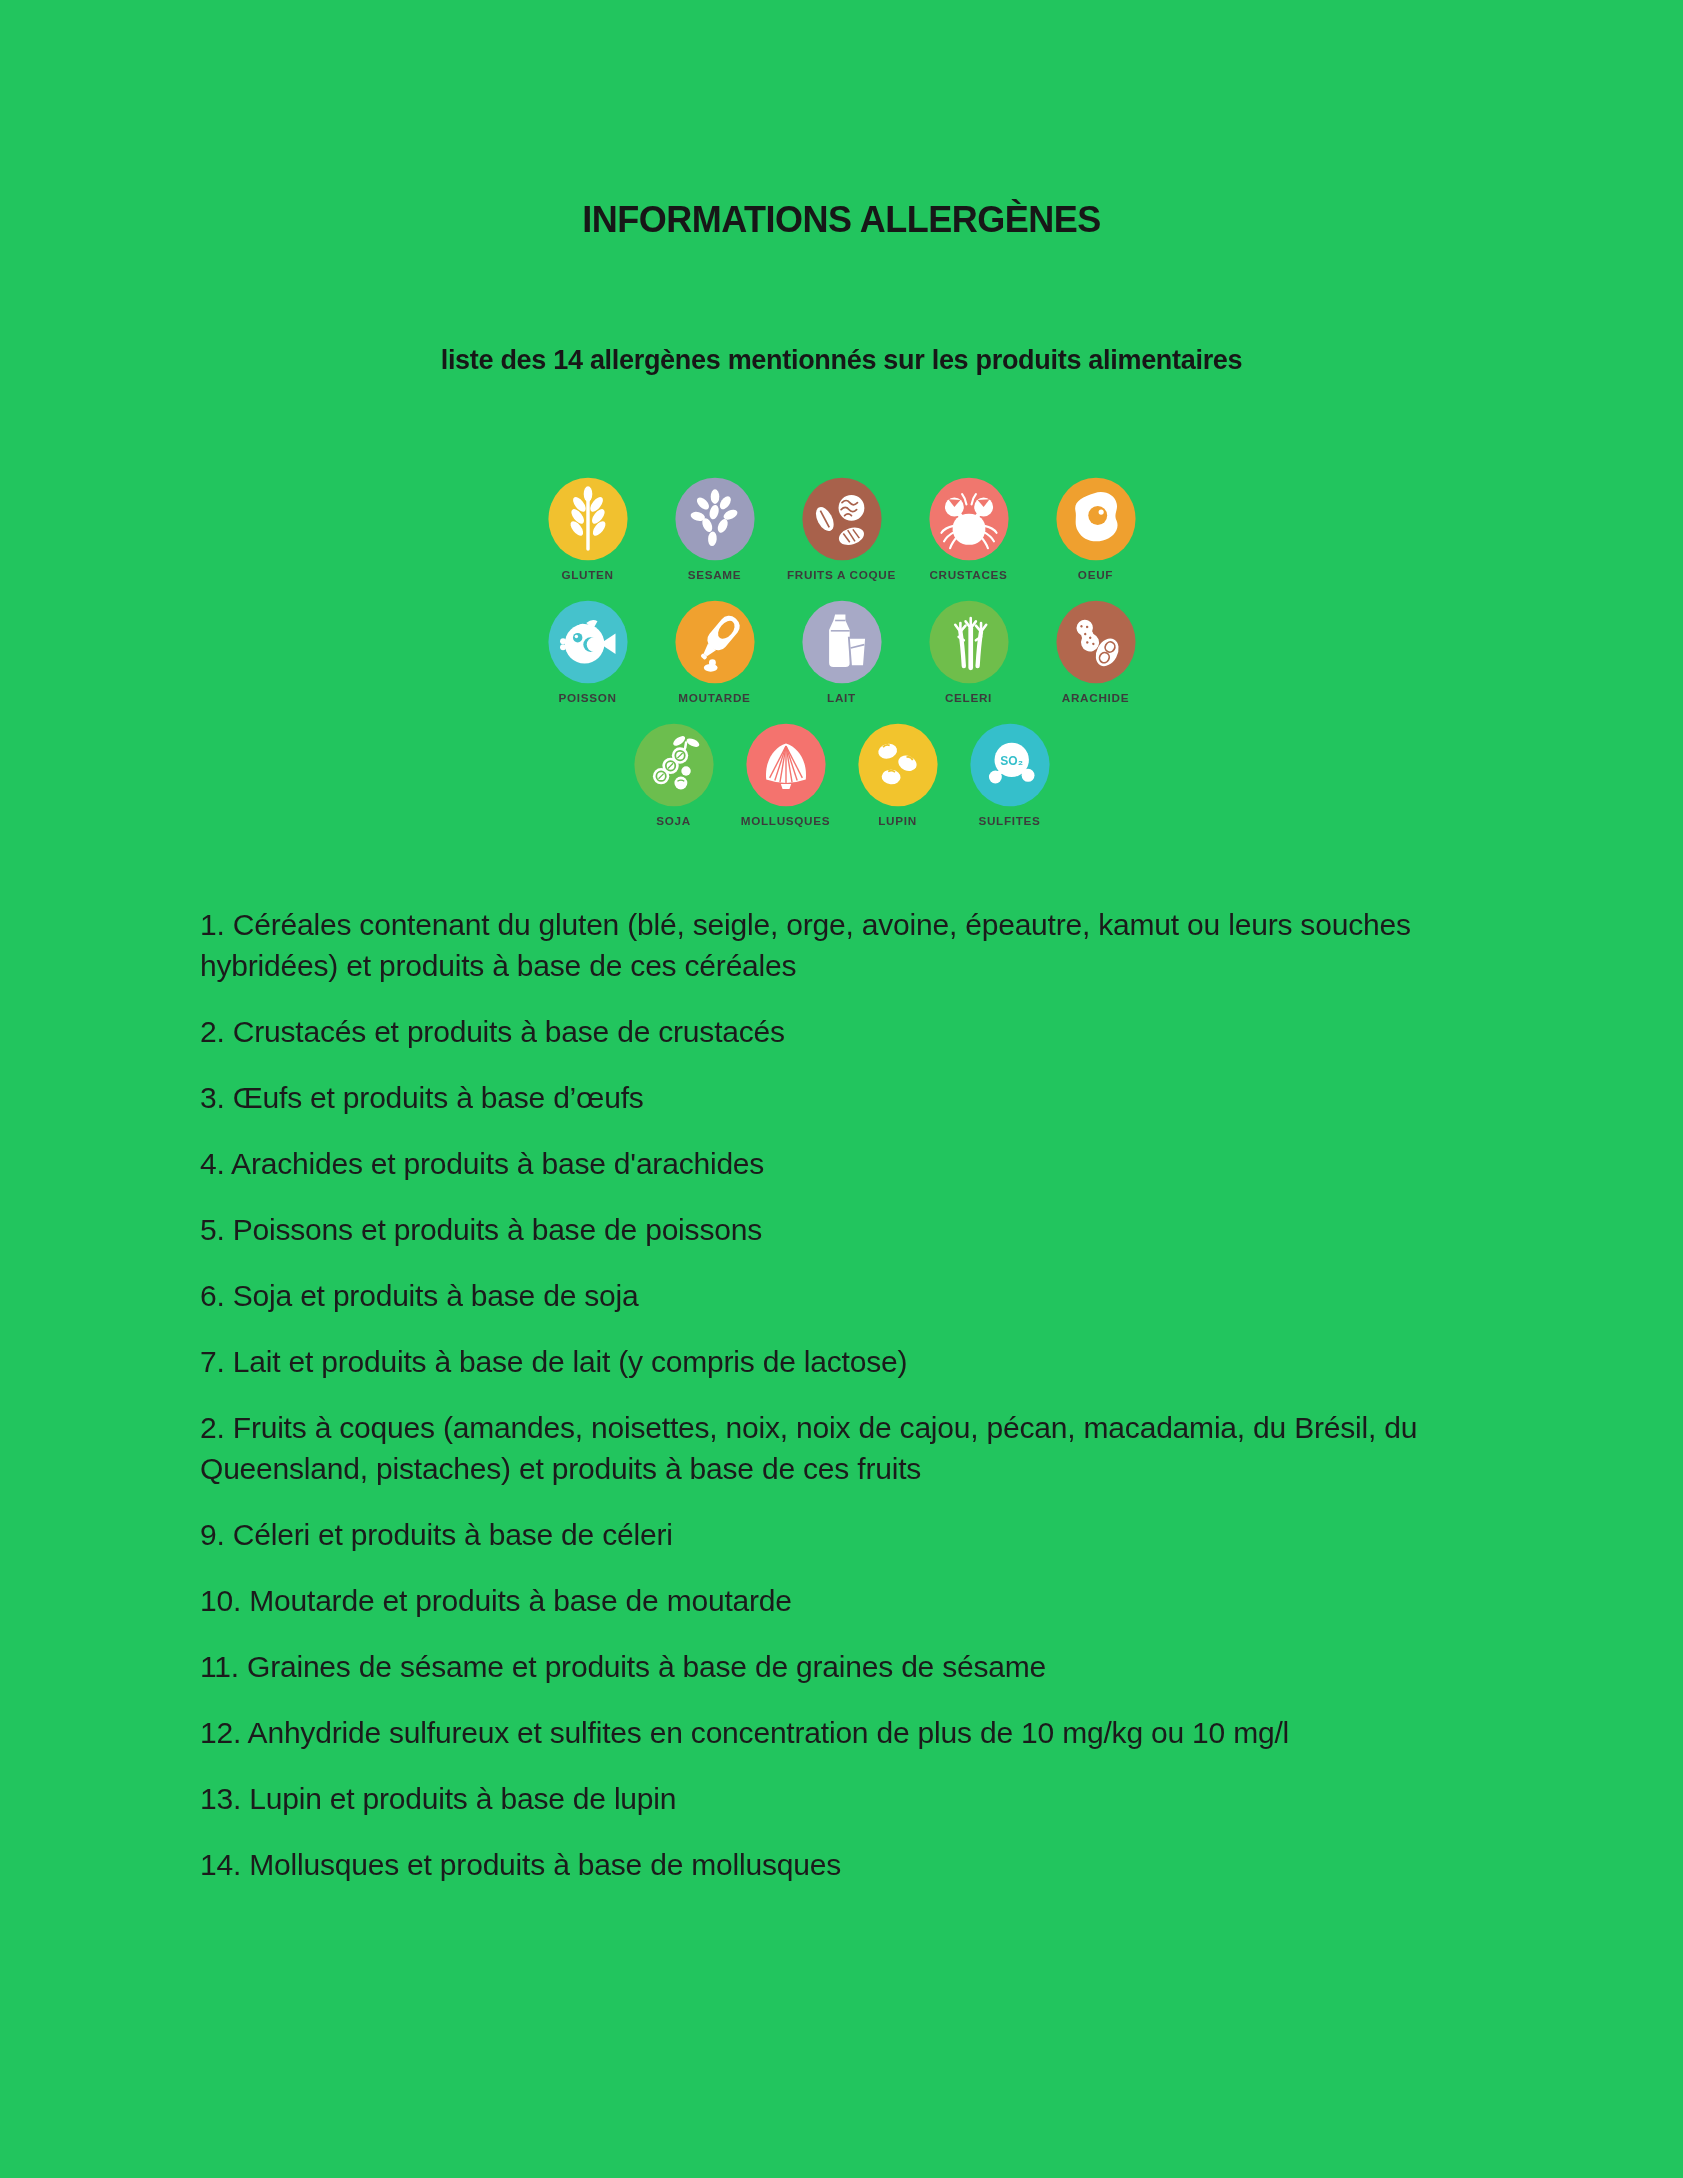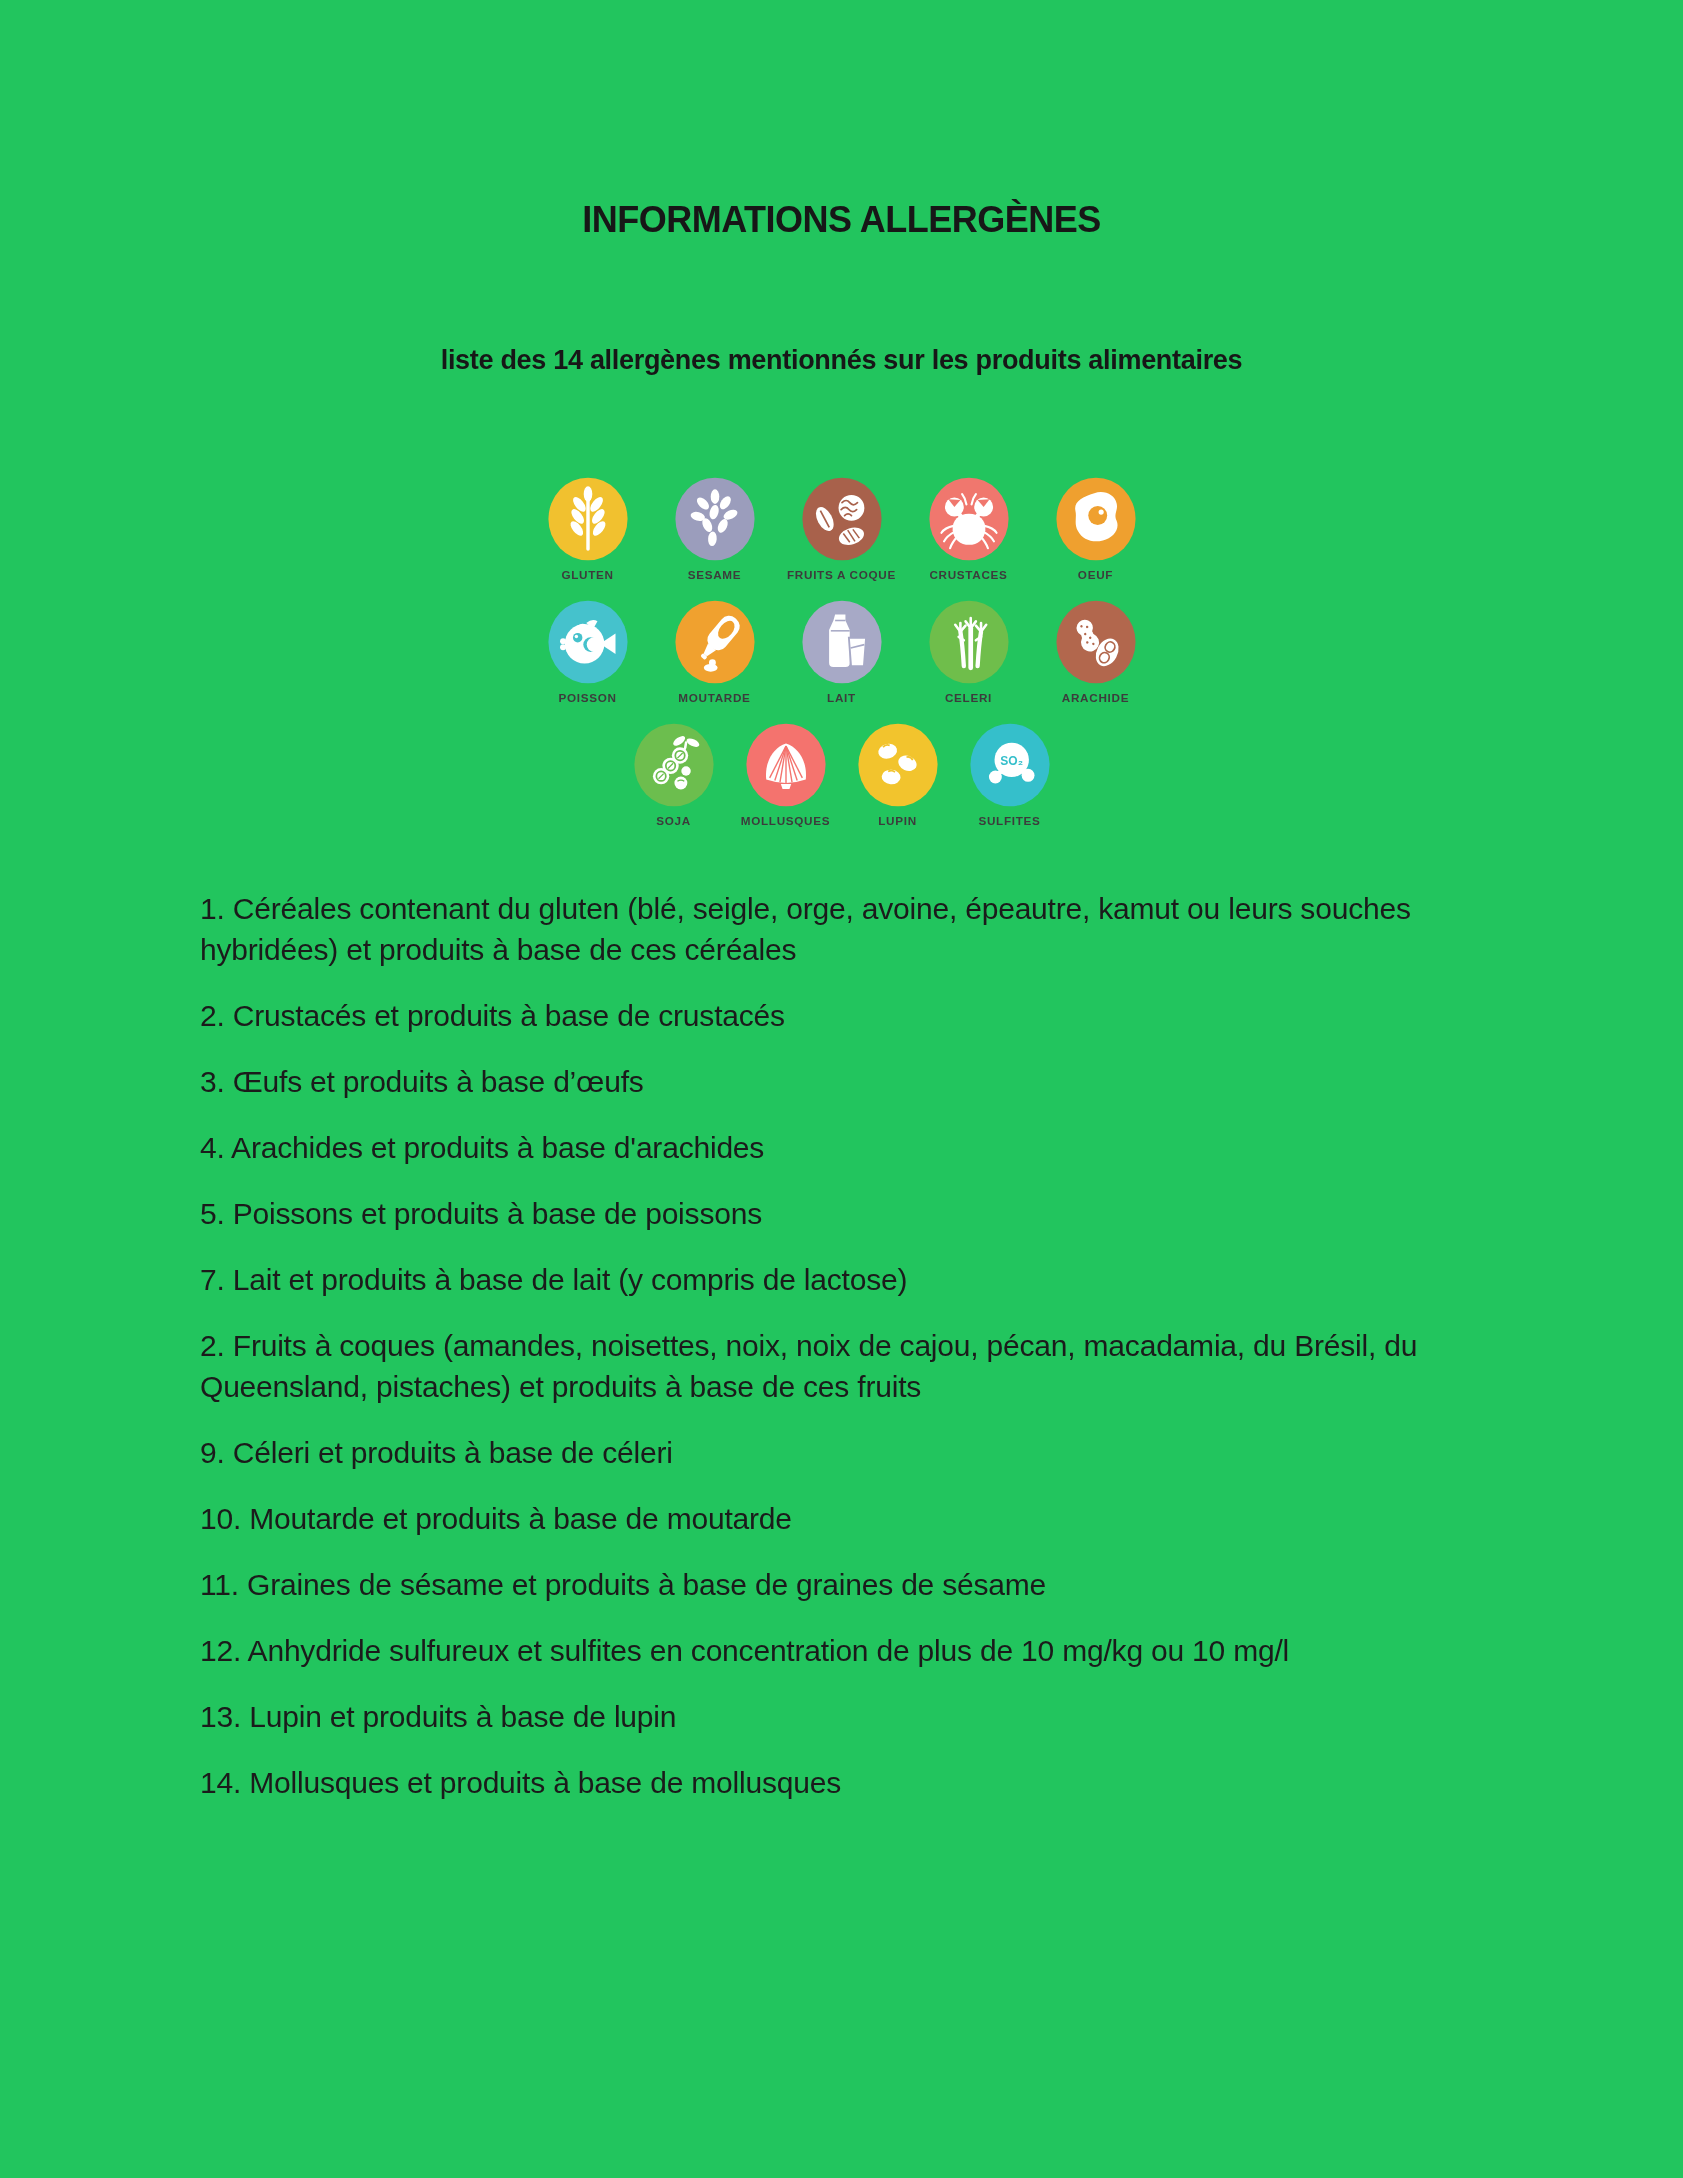--- a/index.html
+++ b/index.html
@@ -53,21 +53,21 @@
   .icon-label{
     margin-top:5.4px;
     font-size:11.7px;
     line-height:13.5px;
     font-weight:bold;
     letter-spacing:0.7px;
     color:#3c3c3c;
     white-space:nowrap;
   }
   .allergen-list{
-    margin:60px 0 0 200px;
+    margin:76px 0 0 200px;
     width:1404px;
   }
   .allergen-list p{
     margin:0 0 25px 0;
     font-size:30px;
     line-height:41px;
     letter-spacing:-0.2px;
     white-space:pre-line;
     color:#1b1b1b;
   }
@@ -363,20 +363,21 @@
     </div>
   </div>
 
   <div class="allergen-list">
     <p>1. Céréales contenant du gluten (blé, seigle, orge, avoine, épeautre, kamut ou leurs souches
 hybridées) et produits à base de ces céréales</p>
     <p>2. Crustacés et produits à base de crustacés</p>
     <p>3. Œufs et produits à base d’œufs</p>
     <p>4. Arachides et produits à base d'arachides</p>
     <p>5. Poissons et produits à base de poissons</p>
+    <p>6. Soja et produits à base de soja</p>
     <p>7. Lait et produits à base de lait (y compris de lactose)</p>
     <p>2. Fruits à coques (amandes, noisettes, noix, noix de cajou, pécan, macadamia, du Brésil, du
 Queensland, pistaches) et produits à base de ces fruits</p>
     <p>9. Céleri et produits à base de céleri</p>
     <p>10. Moutarde et produits à base de moutarde</p>
     <p>11. Graines de sésame et produits à base de graines de sésame</p>
     <p>12. Anhydride sulfureux et sulfites en concentration de plus de 10 mg/kg ou 10 mg/l</p>
     <p>13. Lupin et produits à base de lupin</p>
     <p>14. Mollusques et produits à base de mollusques</p>
   </div>

